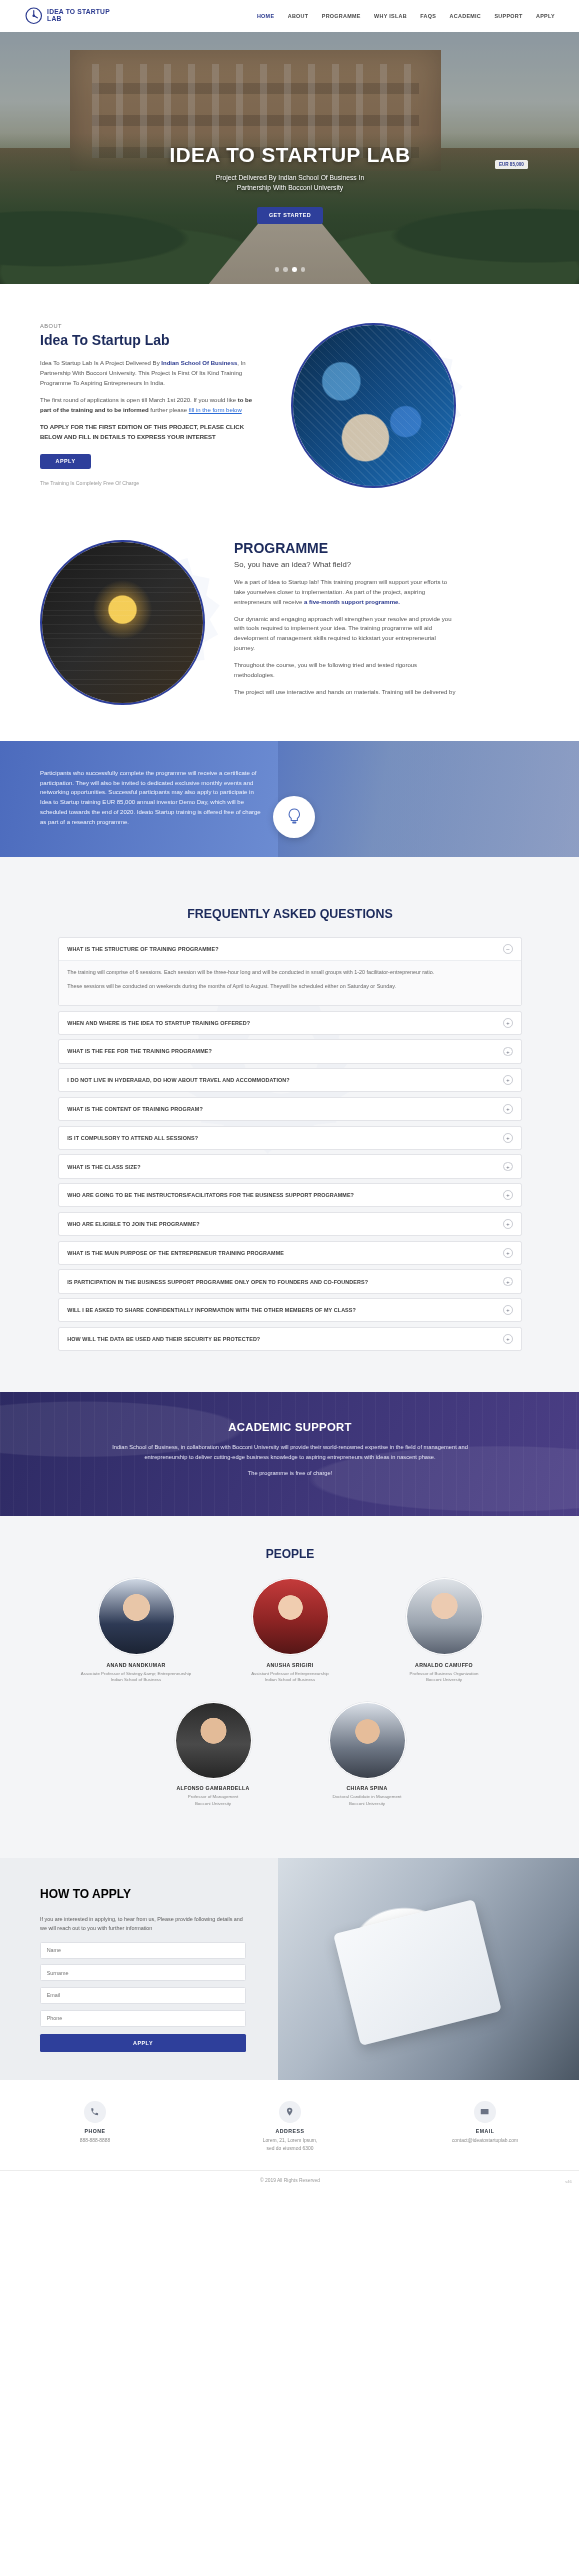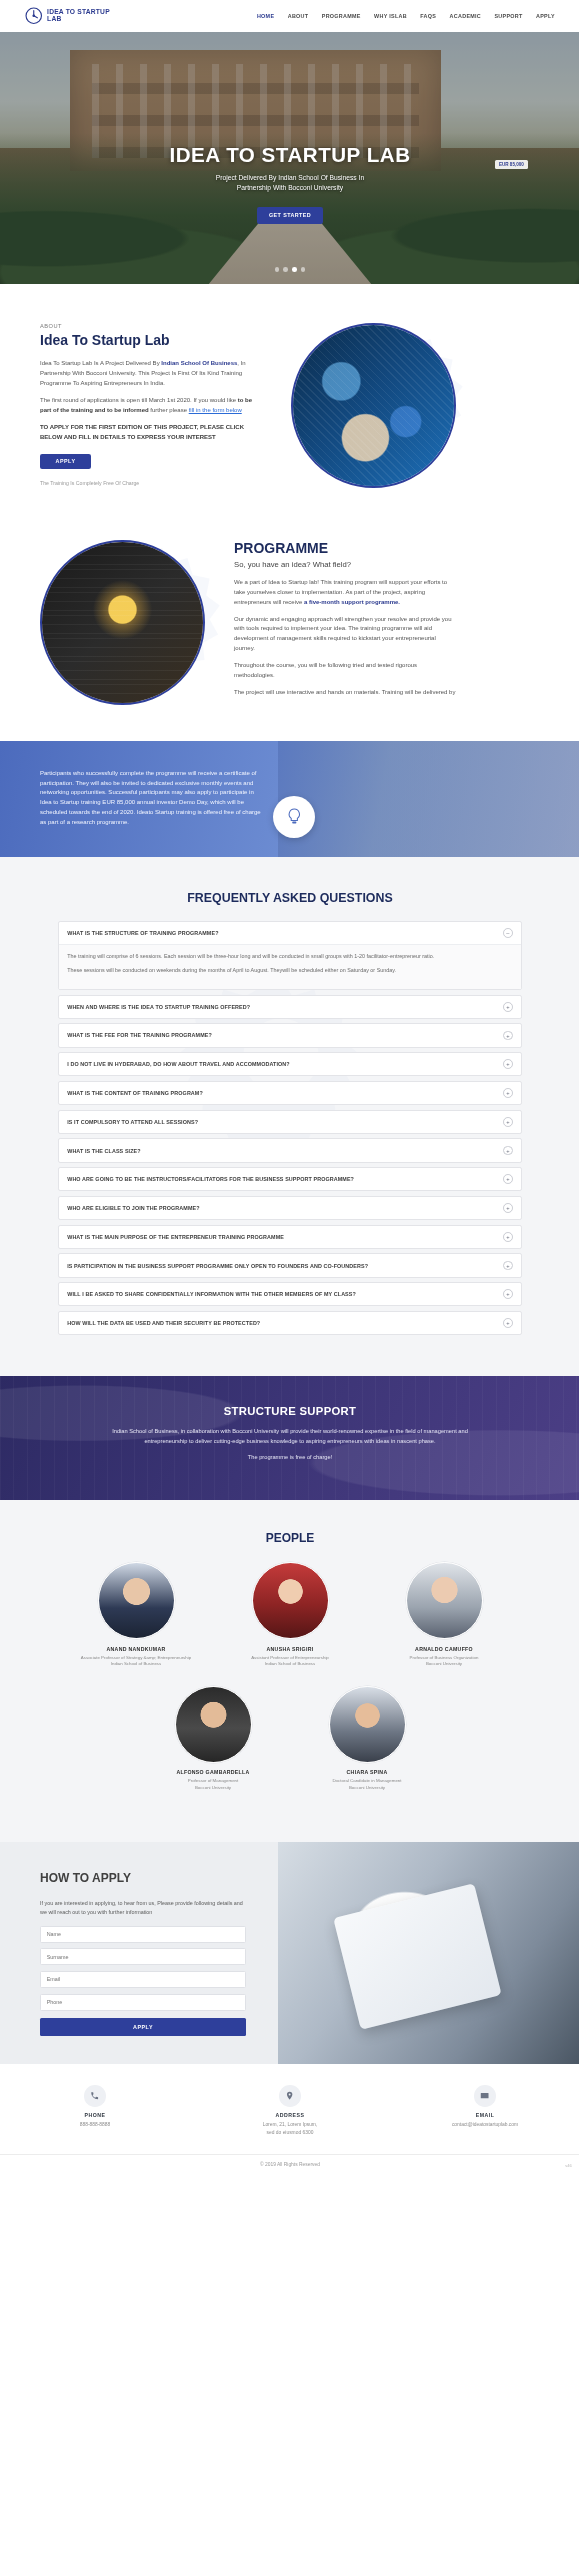--- a/index.html
+++ b/index.html
@@ -190,21 +190,21 @@
   .why h2 { font-size: 12px; font-weight: bold; margin-bottom: 8.2px; }
   .why p { font-size: 6px; line-height: 9.8px; max-width: 222px; color: #f2f5ff; }
   .why-bulb {
     position: absolute; left: 273px; top: 55px;
     width: 42px; height: 42px; border-radius: 50%;
     background: #fff; display: flex; align-items: center; justify-content: center;
     box-shadow: 0 2.1px 7.2px rgba(0,0,0,.18);
   }
 
   
-  .faq { position: relative; padding: 34px 0 36px; background: #f4f5f7; overflow: hidden; }
+  .faq { position: relative; padding: 50px 0 36px; background: #f4f5f7; overflow: hidden; }
   .faq .gear-watermark { left: 170px; top: 88px; width: 222px; height: 222px; opacity: .10; }
   .faq h2 { text-align: center; font-size: 12.4px; font-weight: bold; color: #1d2b5c; margin-bottom: 15.5px; }
   .faq-list { width: 464px; margin: 0 auto; position: relative; }
   .faq-item {
     background: #fff; border: 0.5px solid #e3e4e8; border-radius: 2.1px;
     margin-bottom: 4.6px;
   }
   .faq-q {
     display: flex; align-items: center; justify-content: space-between;
     padding: 6.2px 8.2px; cursor: pointer;
@@ -261,21 +261,21 @@
       radial-gradient(ellipse at 42% 40%, rgba(255,255,255,.95) 0 20%, transparent 21%),
       linear-gradient(125deg,#d6dde4 0%,#aeb9c6 38%,#7e8b9b 72%,#4a5663 100%);
   }
   .apply-photo:after {
     content:""; position:absolute; left: 22%; top: 26%; width: 48%; height: 52%;
     background: linear-gradient(150deg,#f7f9fb 0%,#e3e8ee 100%);
     border-radius: 5.2px; transform: rotate(-14deg);
     box-shadow: 0 5.2px 13.4px rgba(0,0,0,.2);
   }
   .apply-inner { position: relative; padding: 29px 40px 0; width: 319px; }
-  .apply h2 { font-size: 12px; font-weight: bold; color: #404040; margin-bottom: 14px; }
+  .apply h2 { font-size: 12px; font-weight: bold; color: #000000; margin-bottom: 14px; }
   .apply p { font-size: 5.4px; line-height: 8.8px; color: #5c5c5c; margin-bottom: 9.3px; width: 206px; }
   .form-field {
     display: block; width: 206px; height: 17px; background: #fff;
     border: 0.5px solid #dfe1e6; border-radius: 1.5px; padding: 0 5.7px;
     font-size: 5.4px; color: #9b9b9b; margin-bottom: 5.7px;
     font-family: "Liberation Sans", sans-serif;
   }
   .apply-submit {
     width: 206px; height: 17.5px; background: #2e3f9b; color: #fff;
     border: none; border-radius: 1.5px; font-size: 5.4px; font-weight: bold;
@@ -525,21 +525,21 @@
         <div class="faq-q">
           <span class="qtext">HOW WILL THE DATA BE USED AND THEIR SECURITY BE PROTECTED?</span>
           <span class="faq-toggle">+</span>
         </div>
       </div>
 
     </div>
   </section>
 
   <section class="academic">
-    <h2>STRUCTURE SUPPORT</h2>
+    <h2>ACADEMIC SUPPORT</h2>
     <p>Indian School of Business, in collaboration with Bocconi University will provide their world-renowned expertise in the field of management and entrepreneurship to deliver cutting-edge business knowledge to aspiring entrepreneurs with ideas in nascent phase.</p>
     <p>The programme is free of charge!</p>
   </section>
 
   <section class="people">
     <h2>PEOPLE</h2>
 
     <div class="people-row">
       <div class="person">
         <div class="avatar av1"></div>

